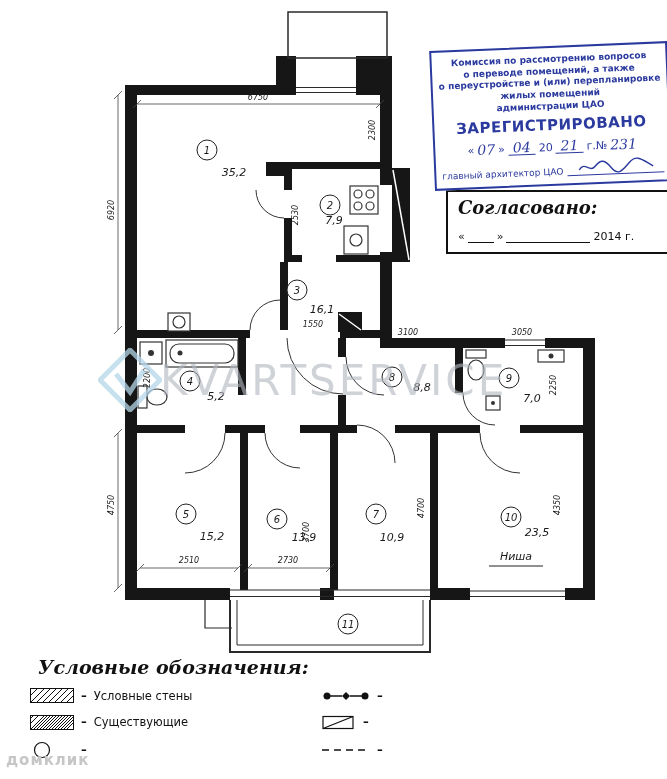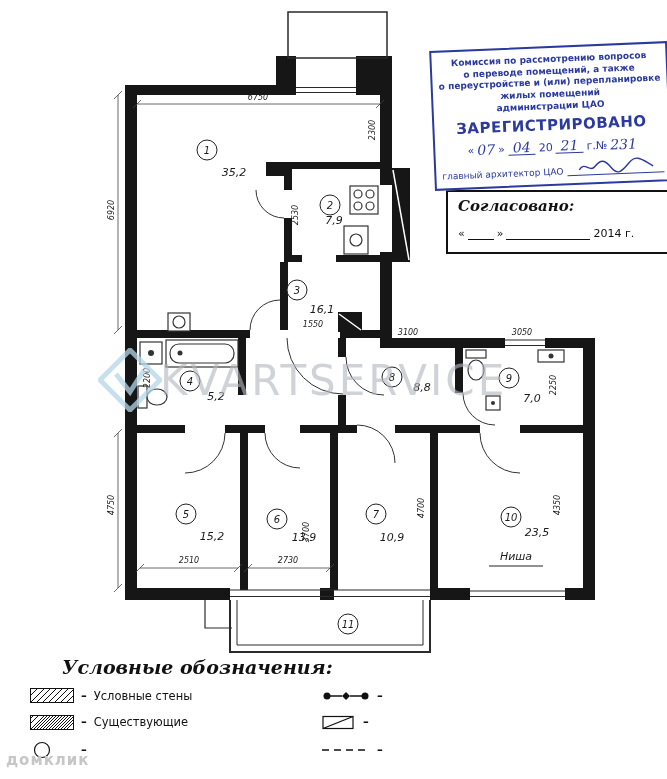--- a/index.html
+++ b/index.html
@@ -38,30 +38,30 @@
   .hw{font-family:"DejaVu Serif",serif;font-style:italic;font-size:14px;line-height:1;}
   .u{border-bottom:1px solid #2b3a9e;padding:0 5px;}
   .stamp-arch{font-size:9px;margin-top:6px;display:flex;align-items:flex-end;gap:4px;}
   .sig{border-bottom:1px solid #2b3a9e;flex:1;display:flex;justify-content:center;}
 
   
   .approval{
     position:absolute;left:446px;top:190px;width:200px;height:50px;z-index:19;
     border:2px solid #111;background:#fff;padding:5px 10px;
   }
-  .approval-title{font-family:"DejaVu Serif",serif;font-style:italic;font-weight:bold;font-size:15px;}
+  .approval-title{font-family:"DejaVu Serif",serif;font-style:italic;font-weight:bold;font-size:18px;}
   .approval-line{margin-top:12px;font-size:11px;display:flex;align-items:flex-end;gap:3px;}
   .blank{border-bottom:1px solid #111;display:inline-block;height:11px;}
   .w28{width:26px;}.w90{width:84px;}
 
   
   .legend{position:absolute;left:30px;top:656px;width:628px;}
   .legend-title{
     font-family:"DejaVu Serif",serif;font-style:italic;font-weight:bold;
-    font-size:19px;margin-left:32px;color:#111;
+    font-size:19px;margin-left:8px;color:#111;
   }
   .legend-rows{display:grid;grid-template-columns:288px 1fr;column-gap:4px;row-gap:11px;margin-top:10px;}
   .legend-item{display:flex;align-items:center;gap:7px;font-size:11.5px;color:#111;}
   .legend-item .dash{font-weight:bold;}
   .licon{flex:0 0 auto;display:flex;align-items:center;}
 </style>
 </head>
 <body>
 
 <svg id="plan-svg" width="667" height="779" viewBox="0 0 667 779">

